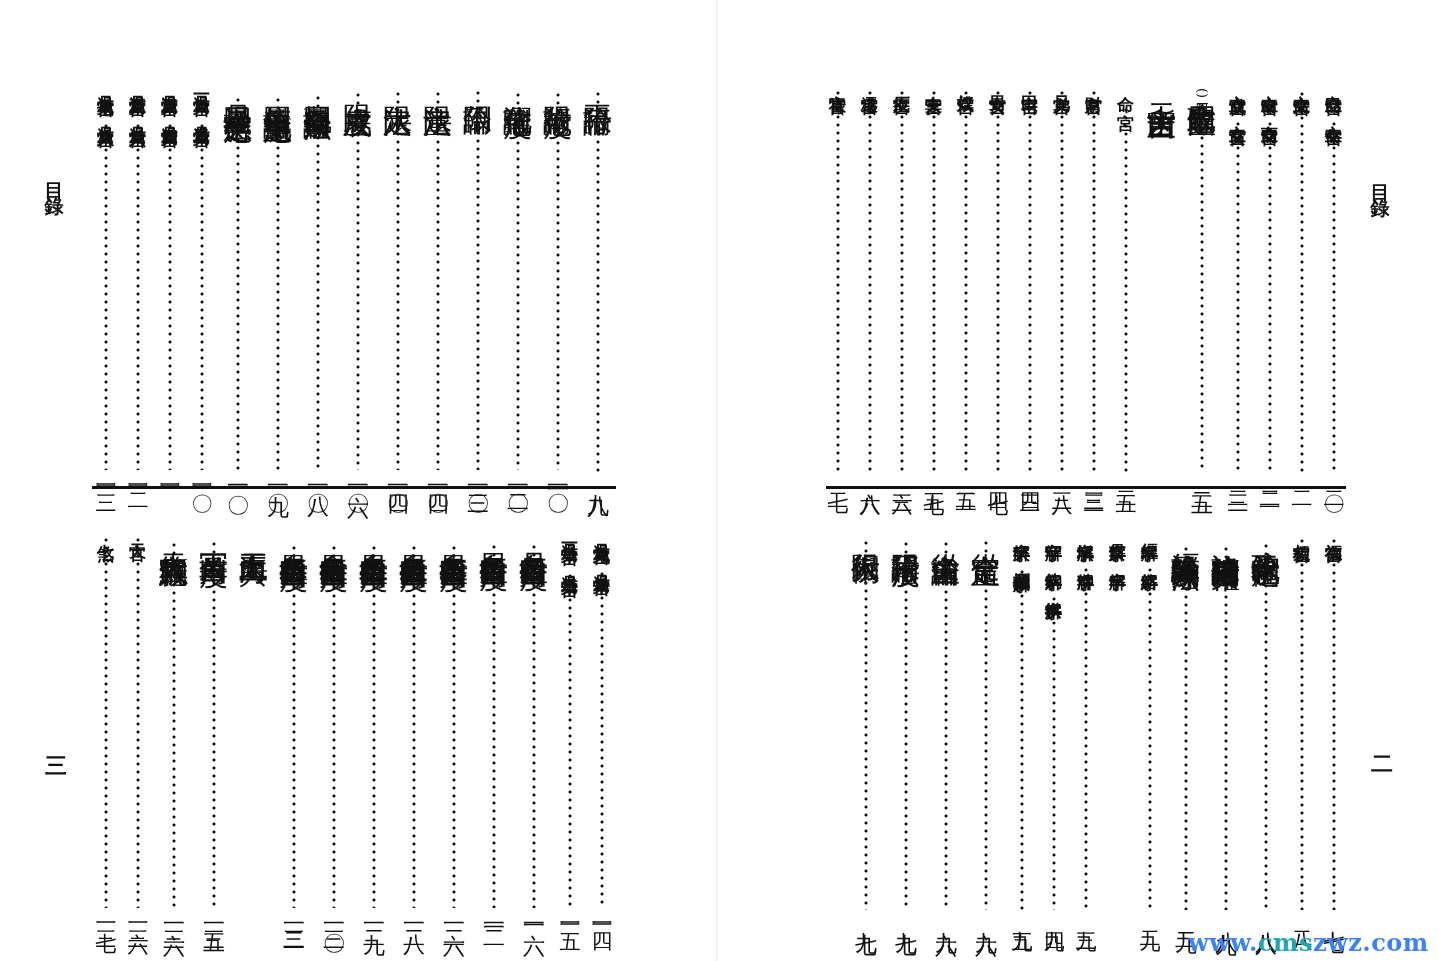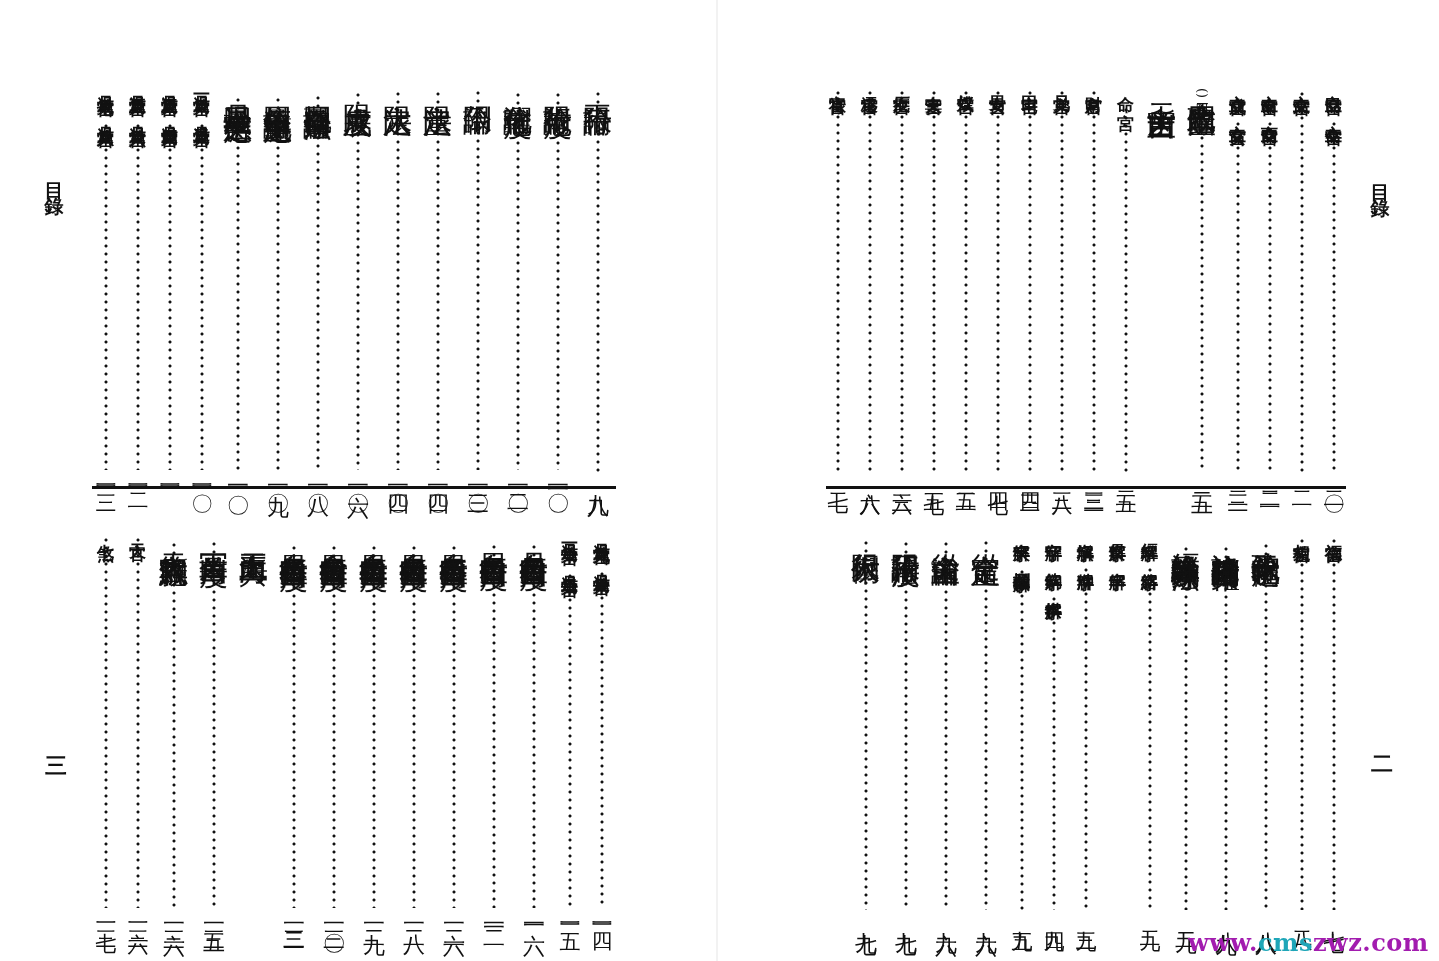--- a/index.html
+++ b/index.html
@@ -34,21 +34,21 @@
   .small .pg { font-size: 21px; }
 
   
   .pair .title2 { margin-top: 26px; }
   .sub { font-size: 13px; vertical-align: middle; }
 
   .watermark {
     position: absolute; left: 1188px; top: 928px; font-family: "DejaVu Serif", serif;
     font-size: 24px; font-weight: bold; letter-spacing: 0.5px;
   }
-  .wm-a { color: #a21caf; }
+  .wm-a { color: #3b82f6; }
   .wm-b { color: #1fa6b8; }
 </style>
 </head>
 <body>
 
 <div class="gutter"></div>
 
 <div class="page page-left">
   <div class="running-head" style="left:42px; top:168px;">目錄</div>
   <div class="folio" style="left:42px; top:740px;">三</div>

